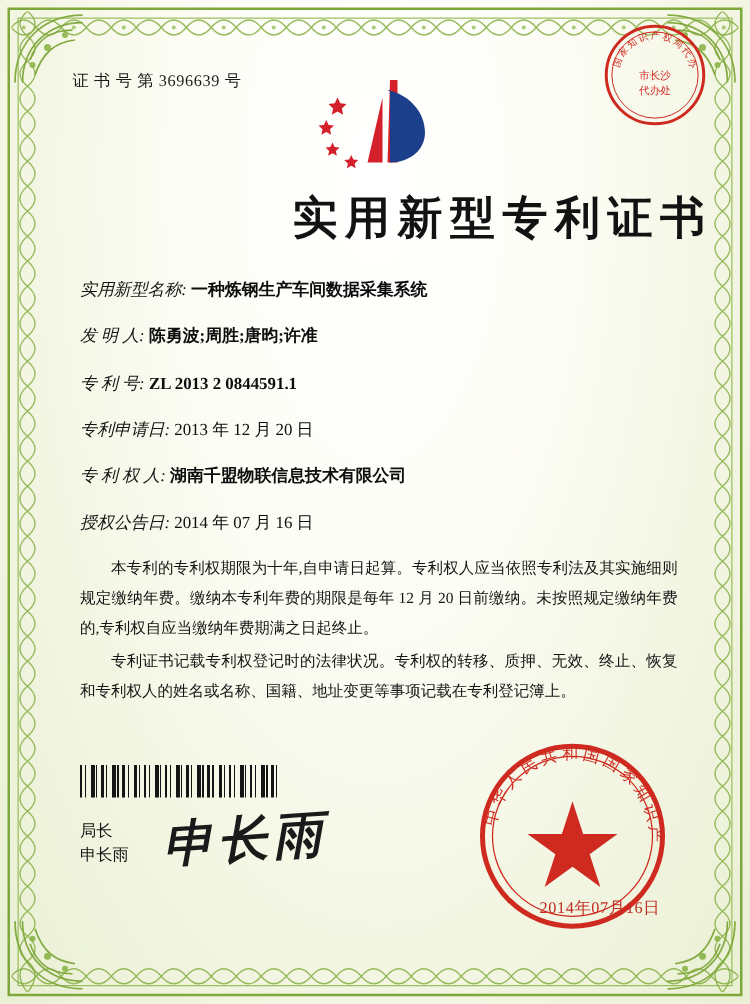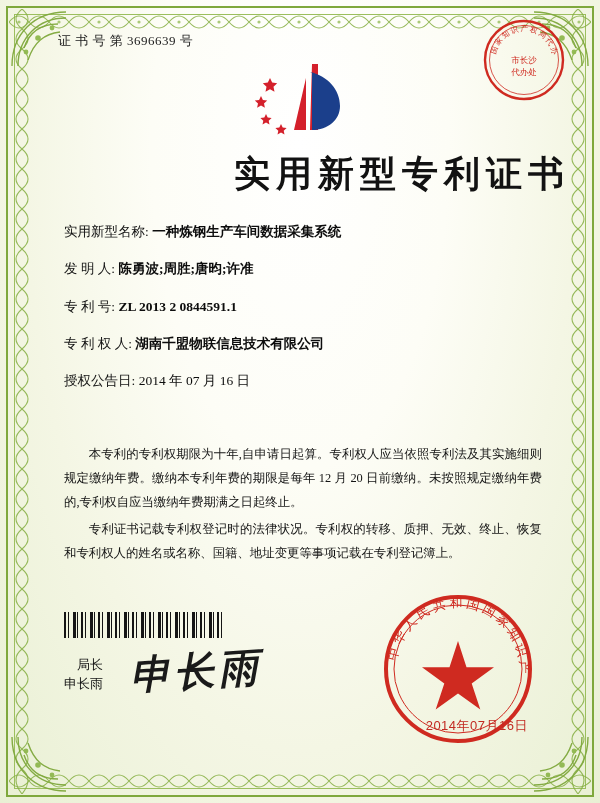--- a/index.html
+++ b/index.html
@@ -66,20 +66,21 @@
   
   .content {
     position: absolute;
     left: 30px; top: 32px; right: 30px; bottom: 30px;
   }
   .cert-number {
     font-size: 13px;
     color: #1b1b1b;
     letter-spacing: .5px;
     margin-left: 28px;
+    margin-top: 24px;
   }
   .logo-wrap {
     position: absolute;
     left: 0; right: 0;
     top: 24px;
     text-align: center;
     height: 92px;
   }
   .title {
     position: absolute;
@@ -101,20 +102,21 @@
   .field-row {
     font-size: 13.5px;
     color: #141414;
     margin-bottom: 17px;
     line-height: 1.5;
     white-space: nowrap;
   }
   .field-label {
     display: inline-block;
     color: #141414;
+    font-style: italic;
   }
   .field-value {
     display: inline-block;
     font-weight: bold;
     color: #0d0d0d;
   }
   .field-value.normal { font-weight: normal; }
   .paras {
     position: absolute;
     left: 34px; right: 28px;
@@ -141,21 +143,20 @@
       #151515 9px, #151515 12px, transparent 12px, transparent 13px,
       #151515 13px, #151515 14px, transparent 14px, transparent 17px);
   }
   .signature-block {
     position: absolute;
     left: 34px;
     top: 624px;
     font-size: 13px;
     color: #141414;
     line-height: 1.45;
-    text-align: right;
   }
   .handwriting {
     position: absolute;
     left: 100px;
     top: 612px;
     font-size: 40px;
     font-family: "Liberation Serif", serif;
     font-style: italic;
     font-weight: bold;
     color: #1a1a1a;
@@ -185,21 +186,21 @@
     width: 152px;
     height: 152px;
   }
   .seal-date {
     position: absolute;
     right: 72px;
     bottom: 68px;
     font-size: 13px;
     color: #c22b22;
     letter-spacing: .5px;
-    font-family: Liberation Sans, sans-serif;
+    font-family: Liberation Serif, serif;
   }
   .seal-text {
     fill: #cf2a20;
   }
 </style>
 </head>
 <body>
 
 <div class="certificate">
 
@@ -349,20 +350,24 @@
       </div>
       <div class="field-row">
         <span class="field-label">发  明  人:</span>
         <span class="field-value">陈勇波;周胜;唐昀;许准</span>
       </div>
       <div class="field-row">
         <span class="field-label">专  利  号:</span>
         <span class="field-value">ZL 2013 2 0844591.1</span>
       </div>
       <div class="field-row">
+        <span class="field-label">专利申请日:</span>
+        <span class="field-value normal">2013 年 12 月 20 日</span>
+      </div>
+      <div class="field-row">
         <span class="field-label">专 利 权 人:</span>
         <span class="field-value">湖南千盟物联信息技术有限公司</span>
       </div>
       <div class="field-row">
         <span class="field-label">授权公告日:</span>
         <span class="field-value normal">2014 年 07 月 16 日</span>
       </div>
     </div>
 
     <div class="paras">

